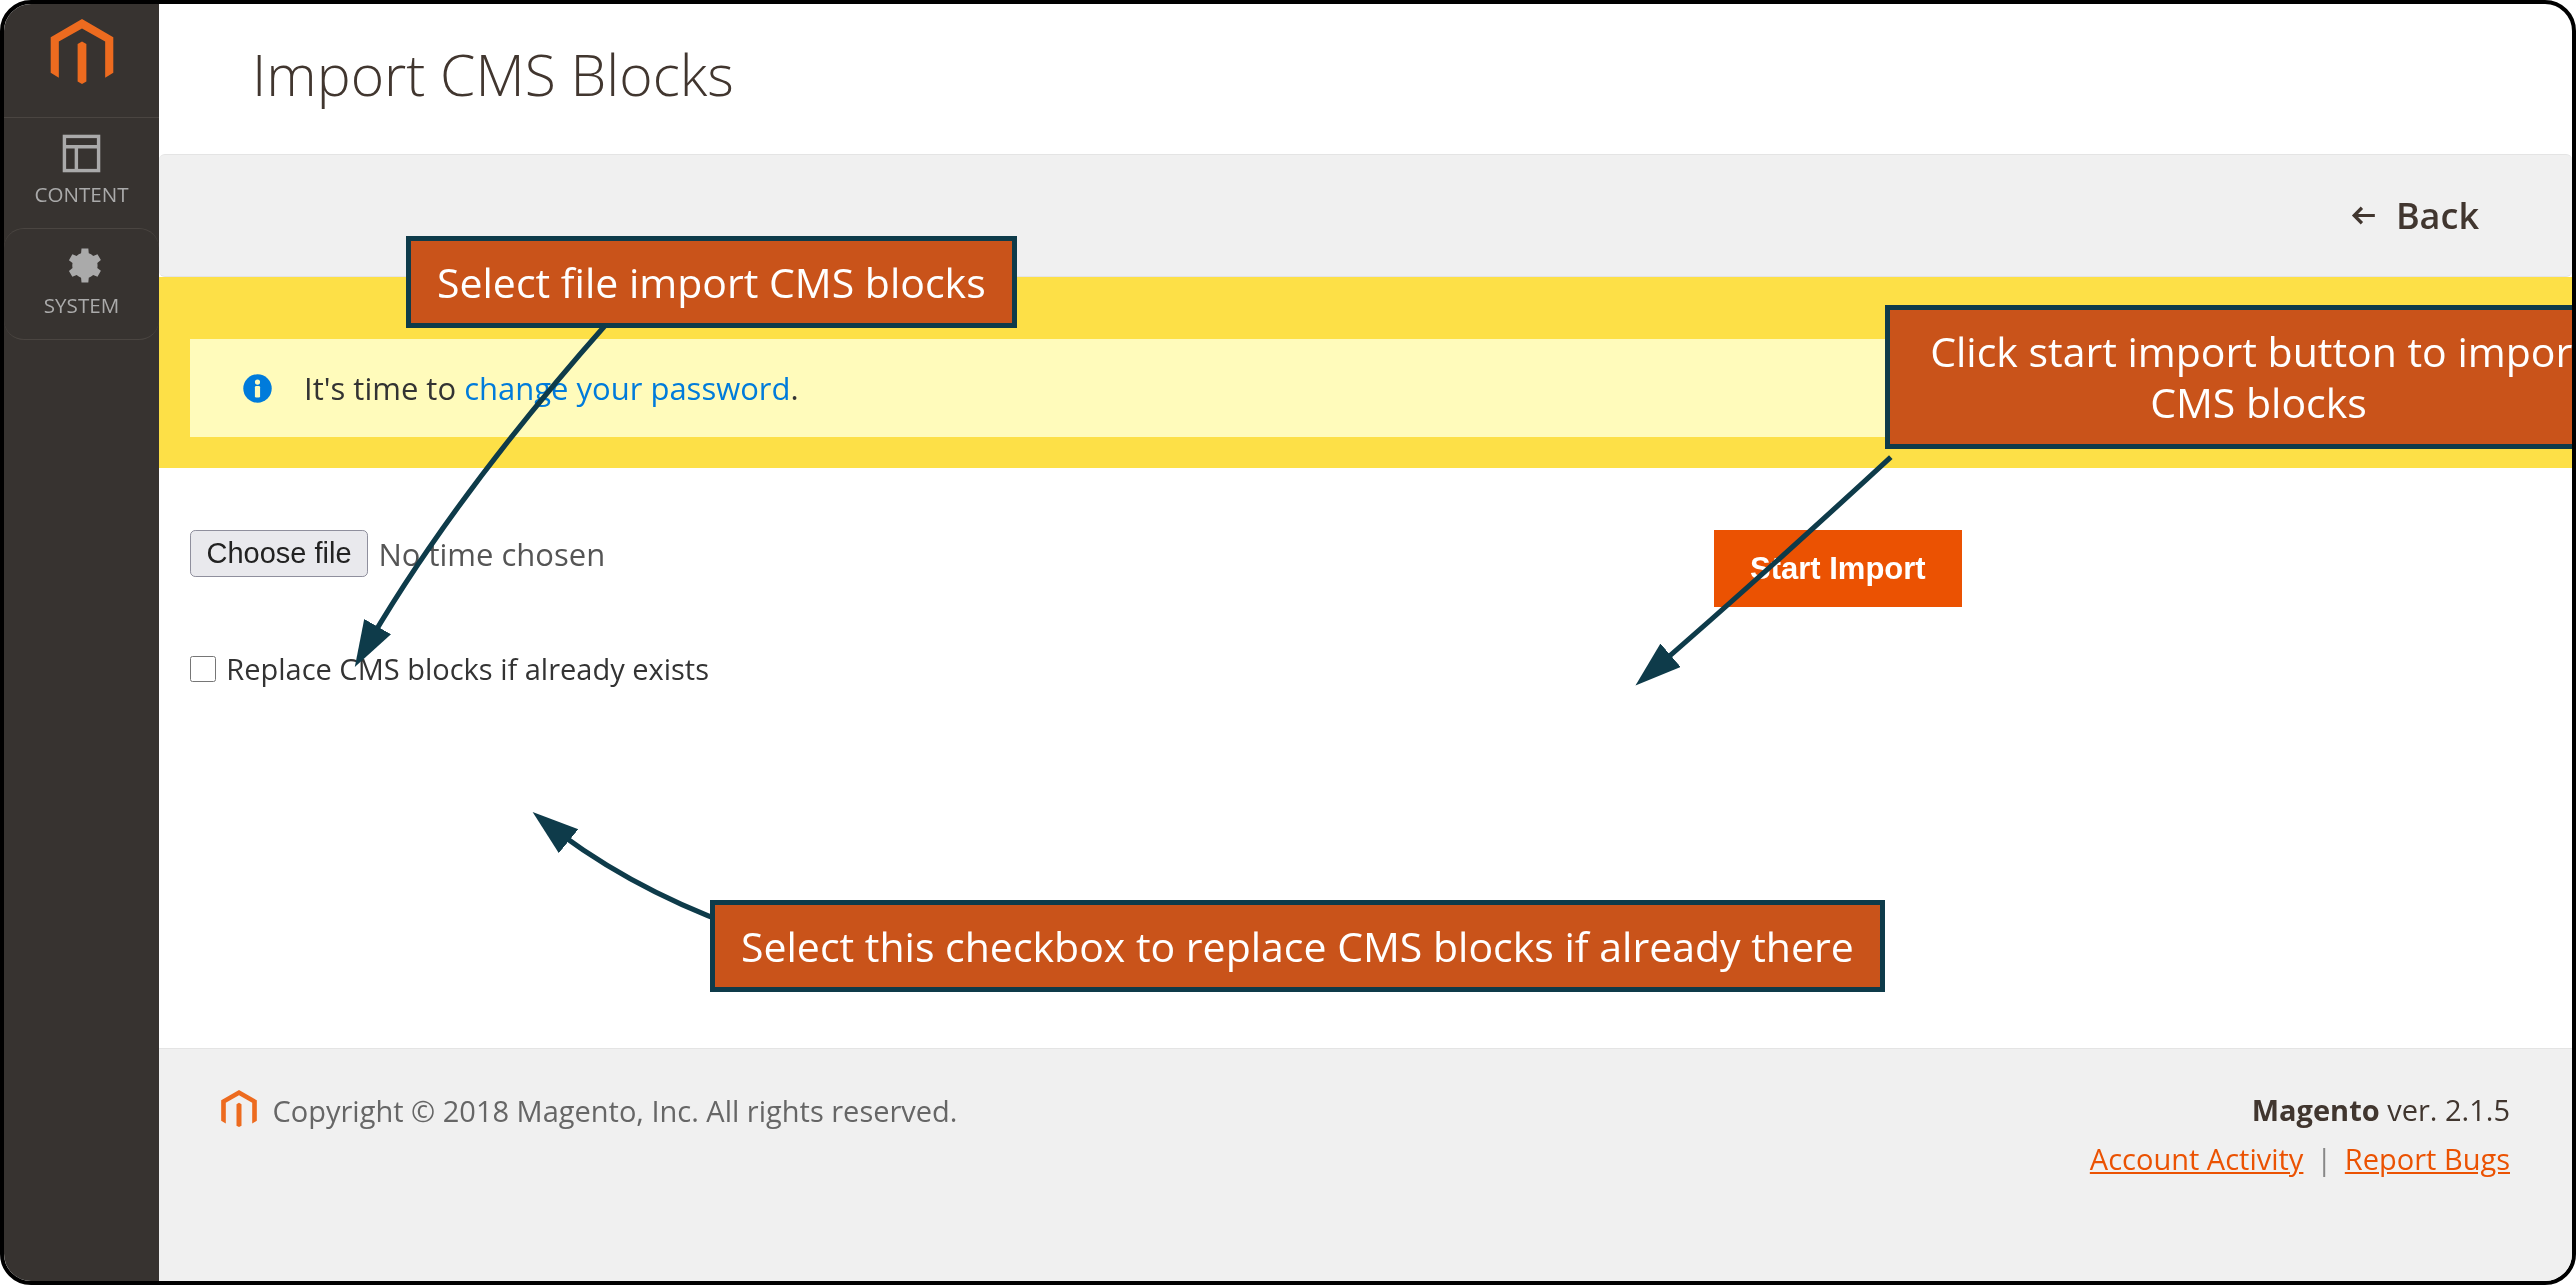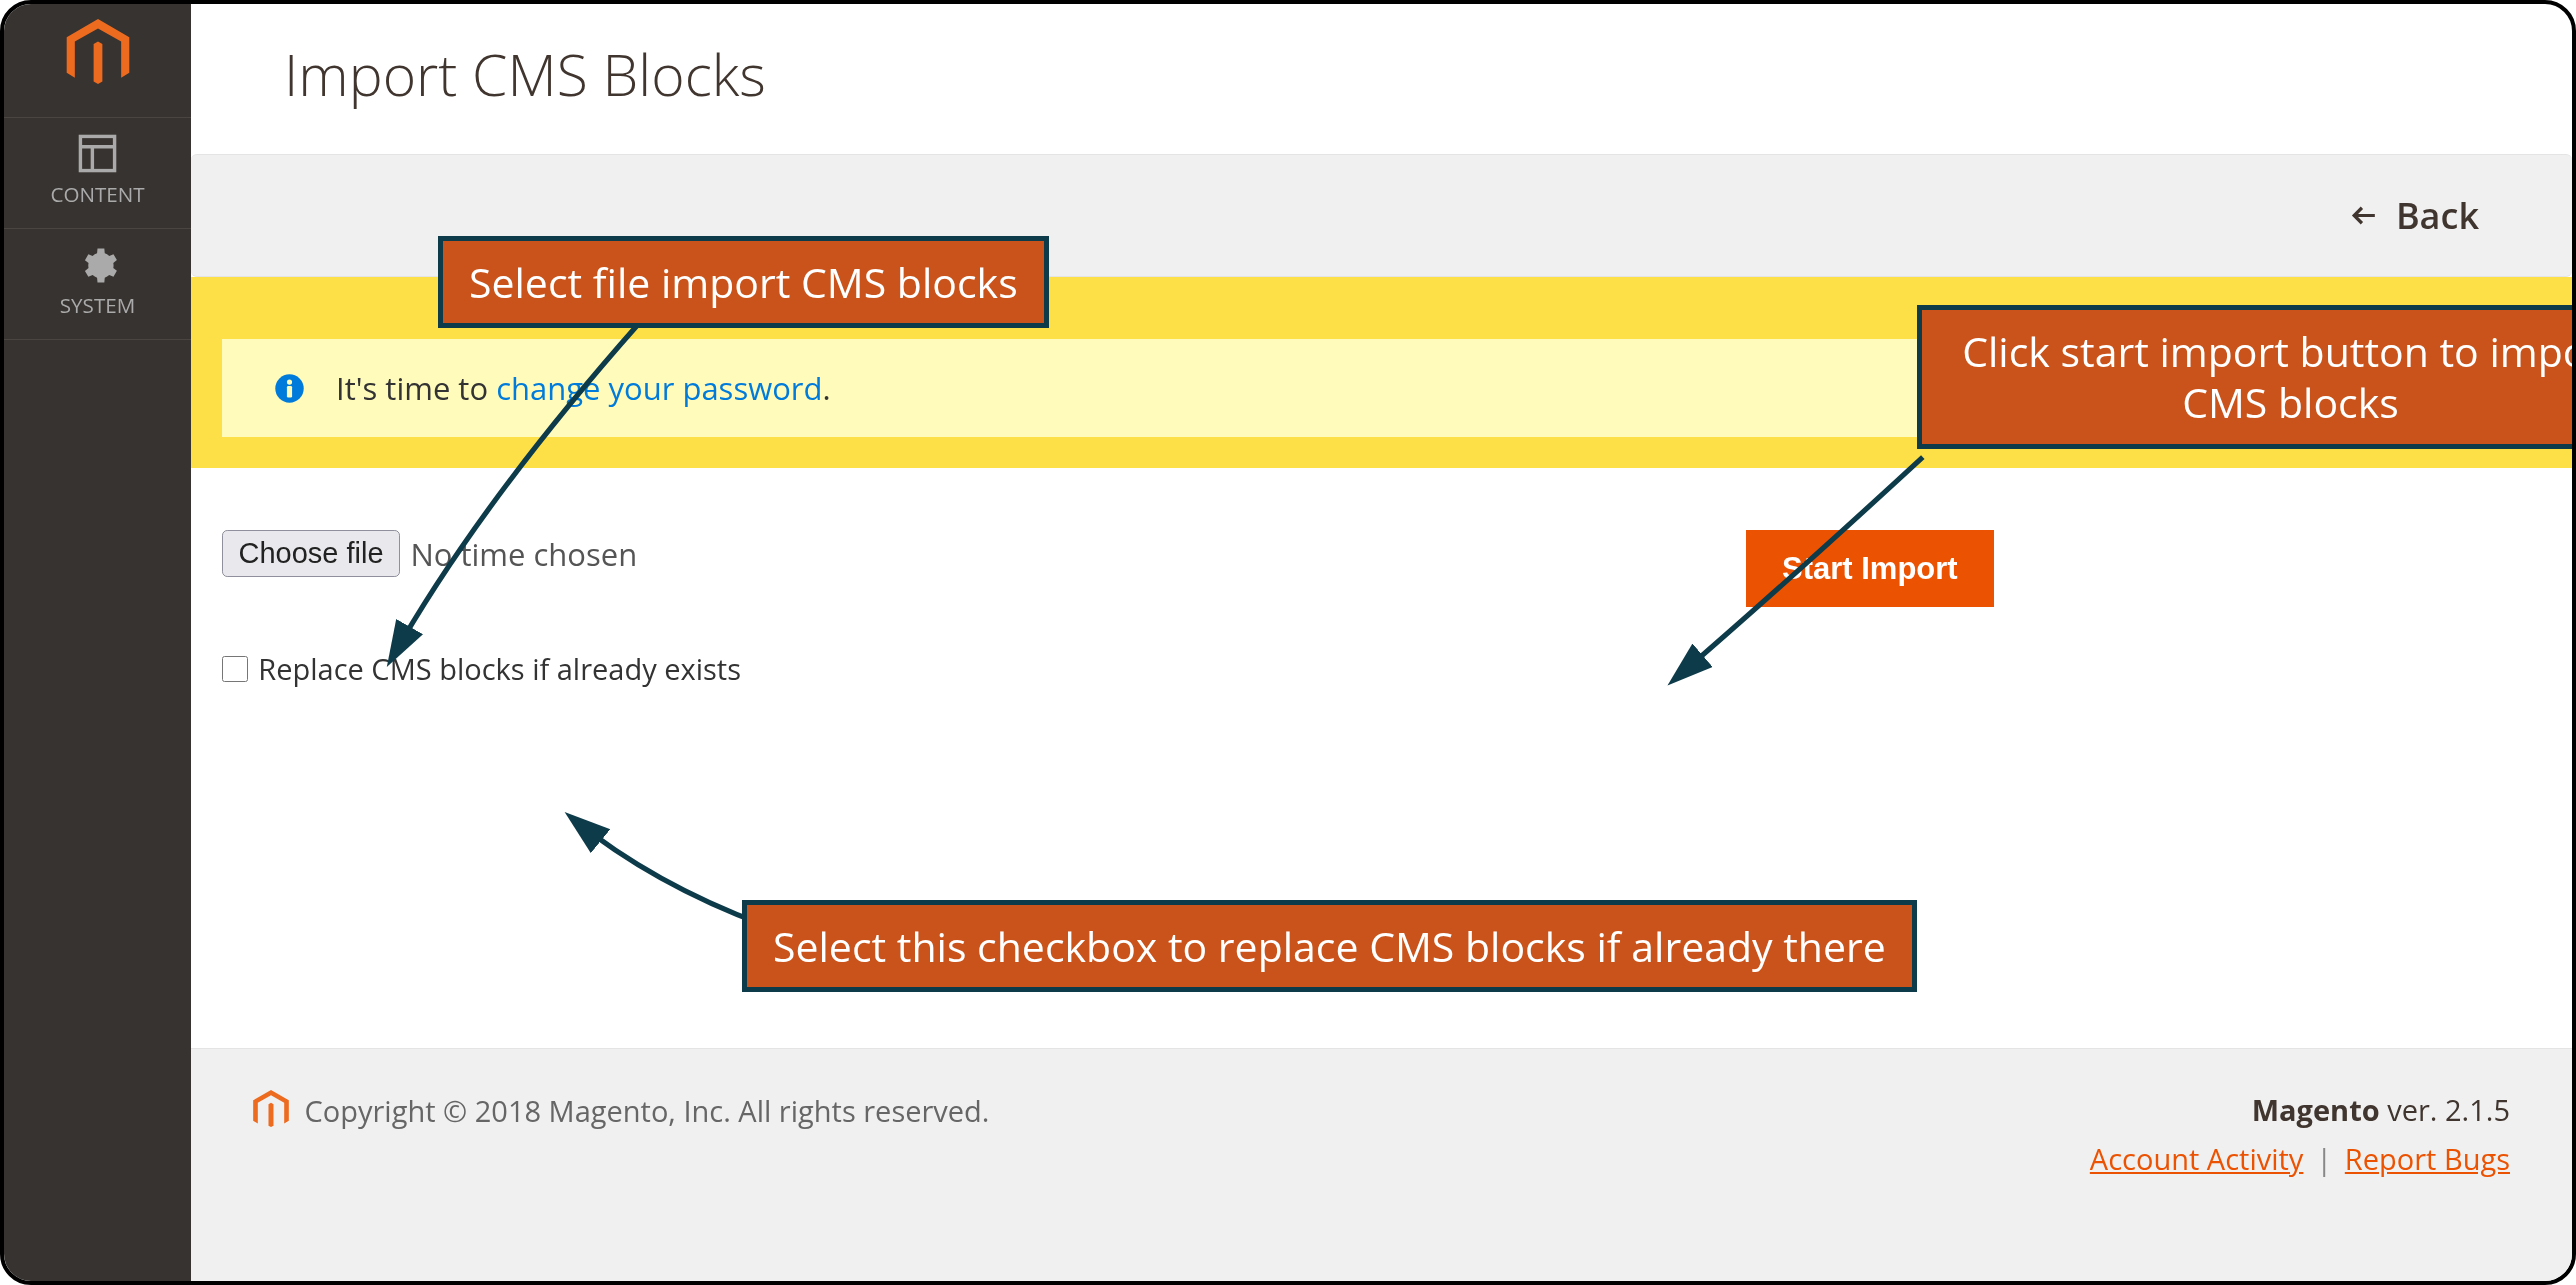--- a/index.html
+++ b/index.html
@@ -14,21 +14,21 @@
     width: 100%;
     height: 100%;
     border: 4.1px solid #000;
     border-radius: 31px;
     overflow: hidden;
     display: flex;
     background: #fff;
   }
   
   .sidebar {
-    width: 187px;
+    width: 155px;
     background: #373330;
     color: #aaa;
     display: flex;
     flex-direction: column;
     align-items: center;
     padding-top: 10.3px;
     flex-shrink: 0;
   }
   .sidebar-logo {
     width: 82px;
@@ -41,21 +41,21 @@
   .sidebar-logo svg { width: 72px; height: 72px; }
   .sidebar-item {
     width: 100%;
     text-align: center;
     padding: 15.5px 0 20.6px 0;
     cursor: pointer;
     color: #aaa;
     font-size: 20.6px;
     border-top: 0.5px solid #4a4541;
   }
-  .sidebar-item:last-child { border-bottom: 0.5px solid #4a4541; }
+  .sidebar-item:last-child { border-bottom: 0.5px solid #4a4541; border-radius: 20px; }
   .sidebar-item svg { width: 41px; height: 41px; display:block; margin:0 auto 5.2px auto;}
   
   .main {
     flex: 1;
     display: flex;
     flex-direction: column;
     overflow: hidden;
     position: relative;
   }
   .page-title {

